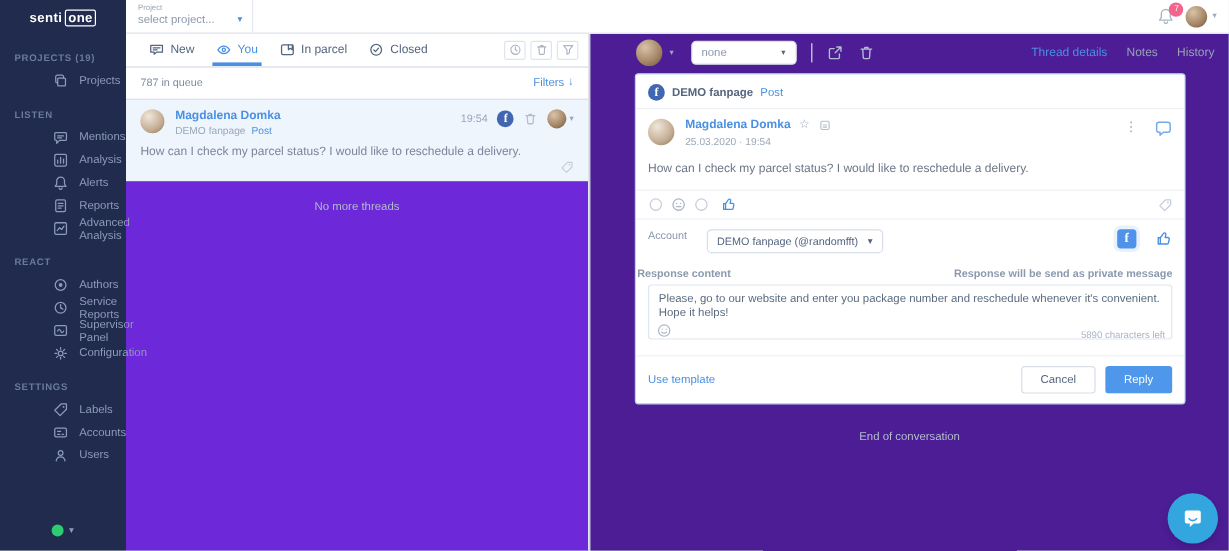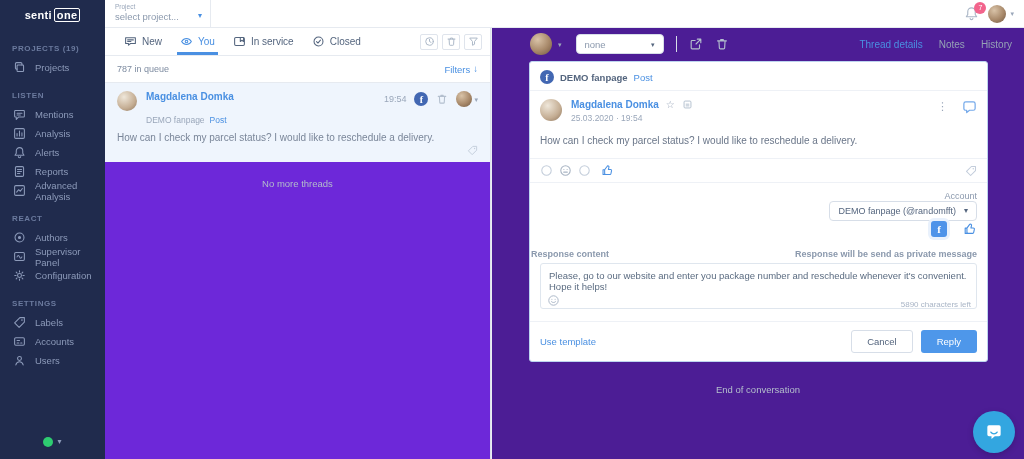--- a/index.html
+++ b/index.html
@@ -10,21 +10,21 @@
   .gi-down::before{content:"\2193";}
   .gi-chev::before{content:"\25BE";}
   .gi-star::before{content:"\2606";}
   .gi-dots::before{content:"\22EE";}
 
   
   .sidebar { position:absolute; left:0; top:0; width:105px; height:459px; background:#202b4d; z-index:5; }
   .logo { height:30px; display:flex; align-items:center; justify-content:center; gap:1px; color:#fff; font-size:11px; font-weight:bold; letter-spacing:.3px; }
   .logo-box { border:1px solid #fff; padding:0 2px; border-radius:2px; margin-left:1px; }
   .nav-header { font-size:8px; font-weight:bold; letter-spacing:.6px; color:#6b7a9e; padding:14px 0 5px 12px; }
-  .nav-item { display:flex; align-items:center; gap:9px; height:19px; padding-left:13px; color:#8d9bba; font-size:9.5px; cursor:pointer; }
+  .nav-item { display:flex; align-items:center; gap:9px; height:19px; padding-left:24px; color:#8d9bba; font-size:9.5px; cursor:pointer;margin-left:20px; }
   .nav-item .nic { width:13px; height:13px; flex:0 0 13px; }
   .nav-item.active { background:#16203d; color:#fff; font-weight:bold; }
   .presence { position:absolute; bottom:12px; left:0; width:105px; display:flex; align-items:center; justify-content:center; gap:4px; }
   .presence-dot { width:10px; height:10px; border-radius:50%; background:#2ecc71; }
   .presence .gi-chev { color:#8d9bba; font-size:8px; }
 
   
   .topbar { position:absolute; left:105px; top:0; right:0; height:28px; background:#fff; border-bottom:1px solid #e6eaf0; z-index:4; display:flex; align-items:center; }
   .project-select { width:106px; height:28px; padding:3px 8px 0 10px; border-right:1px solid #e6eaf0; cursor:pointer; }
   .project-select .pl { font-size:6.5px; color:#9aa7ba; }
@@ -49,21 +49,21 @@
   .ltab.active::after { content:""; position:absolute; left:6px; right:6px; bottom:0; height:3px; background:#4a90e2; }
   .tab-tools { margin-left:auto; display:flex; align-items:center; gap:4px; padding-right:8px; }
   .toolbtn { width:18px; height:16px; border:1px solid #dfe4ec; border-radius:2px; display:flex; align-items:center; justify-content:center; color:#aab6c6; background:#fff; cursor:pointer; }
   .queue-row { height:27px; background:#fff; border-bottom:1px solid #e6eaf0; display:flex; align-items:center; justify-content:space-between; padding:0 12px; }
   .queue-count { font-size:9px; color:#7d8ba0; }
   .filters-link { font-size:9.5px; color:#4a90e2; cursor:pointer; display:flex; gap:3px; align-items:center; }
   .thread-item { background:#eff5fd; padding:8px 12px 6px 12px; cursor:pointer; }
   .ti-top { display:flex; align-items:flex-start; }
   .ti-avatar { margin-right:9px; background:radial-gradient(circle at 35% 30%, #efe7da 0%, #c4ad93 60%, #8a7158 100%); }
   .ti-name { font-size:10px; font-weight:bold; color:#4a90e2; }
-  .ti-sub { font-size:8.5px; color:#9aa7ba; margin-top:13px; }
+  .ti-sub { font-size:8.5px; color:#9aa7ba; margin-top:2px; }
   .ti-sub .post { color:#4a90e2; margin-left:5px; }
   .ti-right { margin-left:auto; display:flex; align-items:center; gap:8px; }
   .ti-time { font-size:9px; color:#9aa7ba; }
   .fb-circle { width:14px; height:14px; border-radius:50%; background:#4267b2; color:#fff; font-size:10px; font-weight:bold; display:flex; align-items:center; justify-content:center; cursor:pointer; }
   .fb-circle::before { content:"f"; font-family:"Liberation Serif",serif; }
   .icbtn { color:#b3bfce; cursor:pointer; }
   .ti-msg { font-size:10px; color:#7a8699; margin:7px 0 2px 0; }
   .ti-tag { display:flex; justify-content:flex-end; color:#c3cddb; }
   .empty-text { text-align:center; font-size:9.5px; color:#b3bdcb; padding-top:16px; }
 
@@ -91,21 +91,21 @@
   .cc-date { font-size:8.5px; color:#9aa7ba; margin-top:3px; }
   .cc-author-right { margin-left:auto; display:flex; align-items:center; gap:14px; }
   .cc-author-right .gi-dots { color:#9aa7ba; font-size:11px; cursor:pointer; }
   .bubble-ic { color:#74a9ea; cursor:pointer; }
   .cc-msg { font-size:10px; color:#6a7689; padding:12px 10px 12px 10px; }
   .cc-sent { display:flex; align-items:center; gap:6px; border-top:1px solid #eef1f6; border-bottom:1px solid #eef1f6; padding:5px 10px; }
   .sent-ic { color:#c4cedb; cursor:pointer; }
   .sent-ic.mid { color:#a8b4c3; }
   .thumb-blue { color:#4a90e2; cursor:pointer; margin-left:4px; }
   .cc-sent .tagr { margin-left:auto; color:#c3cddb; cursor:pointer; }
-  .cc-account { display:flex; align-items:flex-end; padding:8px 10px; gap:0;flex-direction:column; }
+  .cc-account { display:flex; align-items:flex-start; padding:8px 10px; gap:16px; }
   .acc-label { font-size:9px; color:#8b99ad; }
   .acc-select { height:20px; background:#fff; border:1px solid #d7dee8; border-radius:4px; display:flex; align-items:center; gap:8px; padding:0 8px; font-size:9px; color:#54657e; cursor:pointer; }
   .acc-select .gi-chev { color:#54657e; font-size:8px; }
   .cc-account .accr { margin-left:auto; display:flex; align-items:center; gap:12px; }
   .fb-square { width:16px; height:16px; border-radius:3px; background:#4e93e9; color:#fff; font-size:11px; font-weight:bold; display:flex; align-items:center; justify-content:center; box-shadow:0 0 0 3px #e9f1fc; cursor:pointer; }
   .fb-square::before { content:"f"; font-family:"Liberation Serif",serif; }
   .cc-resp-labels { display:flex; justify-content:space-between; padding:4px 10px 4px 1px; }
   .resp-label, .resp-hint { font-size:9px; color:#8b99ad; font-weight:bold; }
   .resp-wrap { position:relative; margin:0 10px; }
   .resp-area { width:100%; height:46px; border:1px solid #dfe6ee; border-radius:3px; resize:none; font-family:"Liberation Sans",sans-serif; font-size:9.5px; color:#5a6b80; padding:6px 8px 16px 8px; outline:none; }
@@ -193,20 +193,29 @@
     <span class="nic">
         <svg width="13" height="13" viewBox="0 0 16 16" fill="none" stroke="currentColor" stroke-width="1.3">
           <circle cx="8" cy="8" r="5.5"></circle>
           <circle cx="8" cy="8" r="1.3" fill="currentColor"></circle>
         </svg>
       </span>
     <span class="nil">Authors</span>
   </div>
   <div class="nav-item">
     <span class="nic">
+        <svg width="13" height="13" viewBox="0 0 16 16" fill="none" stroke="currentColor" stroke-width="1.3" stroke-linecap="round">
+          <circle cx="8" cy="8" r="5.5"></circle>
+          <path d="M8 4.8V8l2.3 1.4"></path>
+        </svg>
+      </span>
+    <span class="nil">Service Reports</span>
+  </div>
+  <div class="nav-item">
+    <span class="nic">
         <svg width="13" height="13" viewBox="0 0 16 16" fill="none" stroke="currentColor" stroke-width="1.3" stroke-linecap="round" stroke-linejoin="round">
           <rect x="2" y="3" width="12" height="10" rx="1.5"></rect>
           <path d="M5 8.5c1-2.2 2-2.2 3 0s2 2.2 3 0"></path>
         </svg>
       </span>
     <span class="nil">Supervisor Panel</span>
   </div>
   <div class="nav-item">
     <span class="nic">
         <svg width="13" height="13" viewBox="0 0 16 16" fill="none" stroke="currentColor" stroke-width="1.3" stroke-linecap="round">
@@ -293,21 +302,21 @@
         </span>
       <span>You</span>
     </div>
     <div class="ltab">
       <span class="nic">
           <svg width="13" height="13" viewBox="0 0 16 16" fill="none" stroke="currentColor" stroke-width="1.3" stroke-linecap="round" stroke-linejoin="round">
             <rect x="2" y="3" width="12" height="10" rx="1.5"></rect>
             <path d="M9 3v5l2-1.5L13 8V3"></path>
           </svg>
         </span>
-      <span>In service</span>
+      <span>In parcel</span>
     </div>
     <div class="ltab">
       <span class="nic">
           <svg width="13" height="13" viewBox="0 0 16 16" fill="none" stroke="currentColor" stroke-width="1.3" stroke-linecap="round" stroke-linejoin="round">
             <circle cx="8" cy="8" r="5.5"></circle>
             <path d="M5.6 8.2l1.7 1.7 3.1-3.6"></path>
           </svg>
         </span>
       <span>Closed</span>
     </div>

